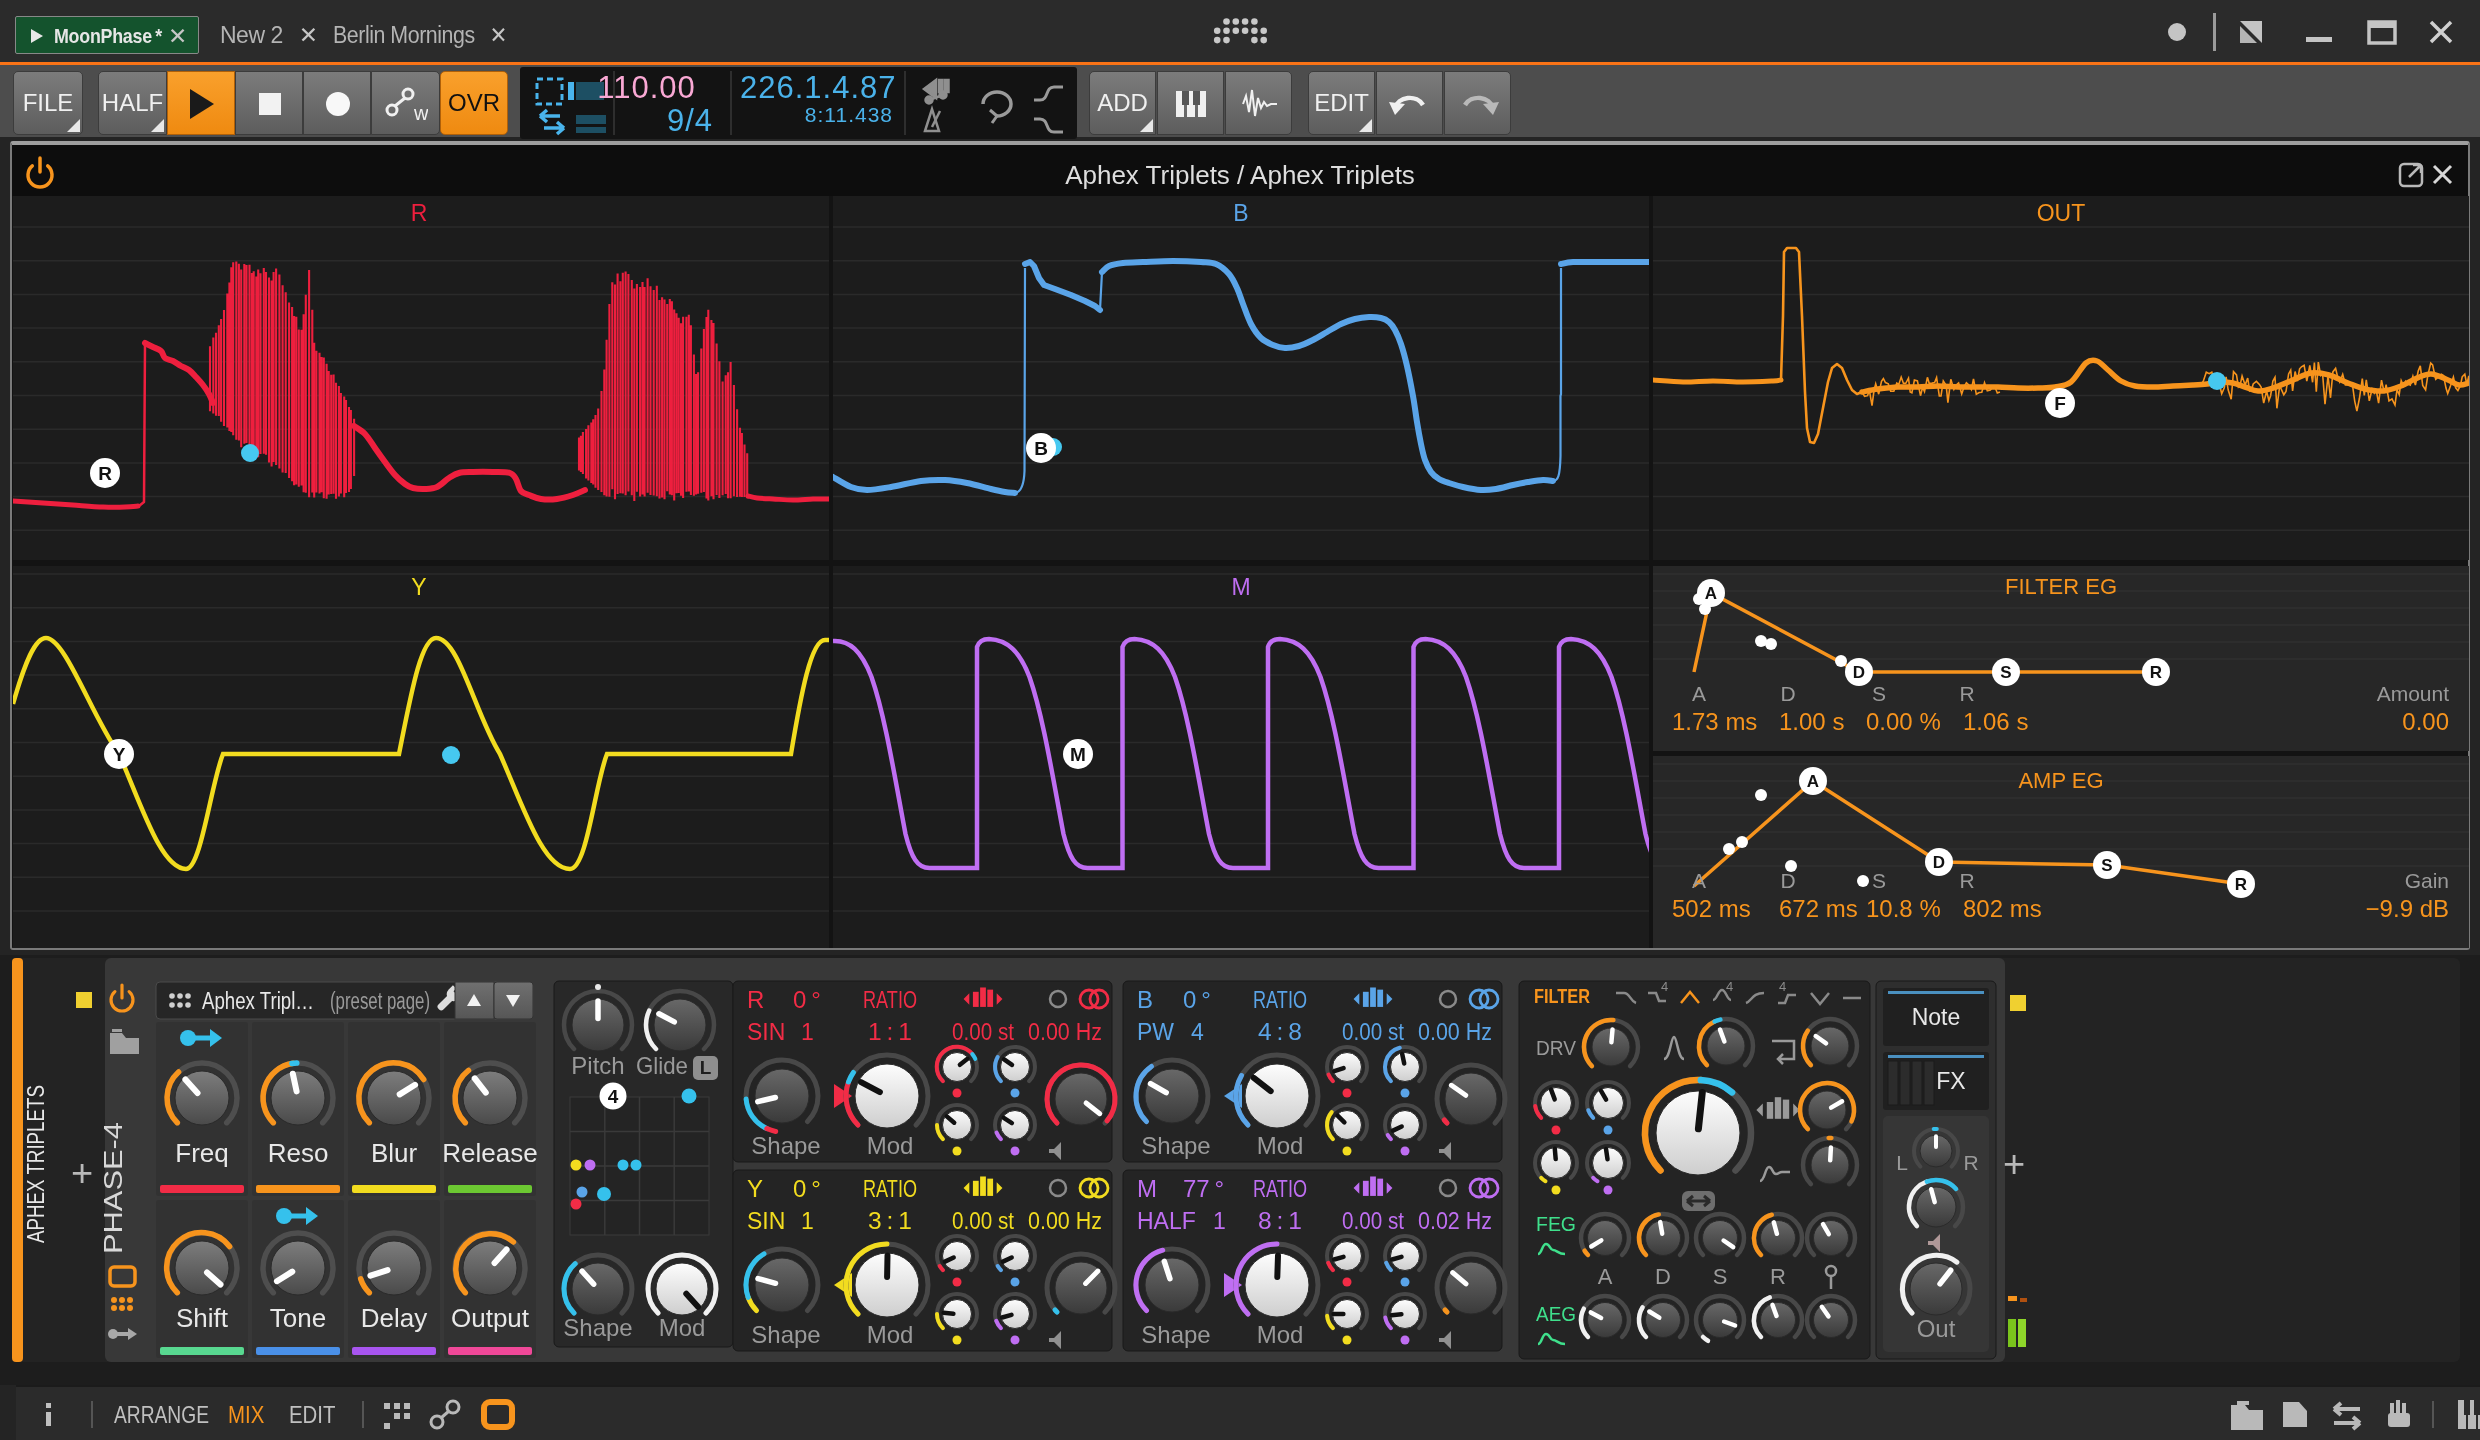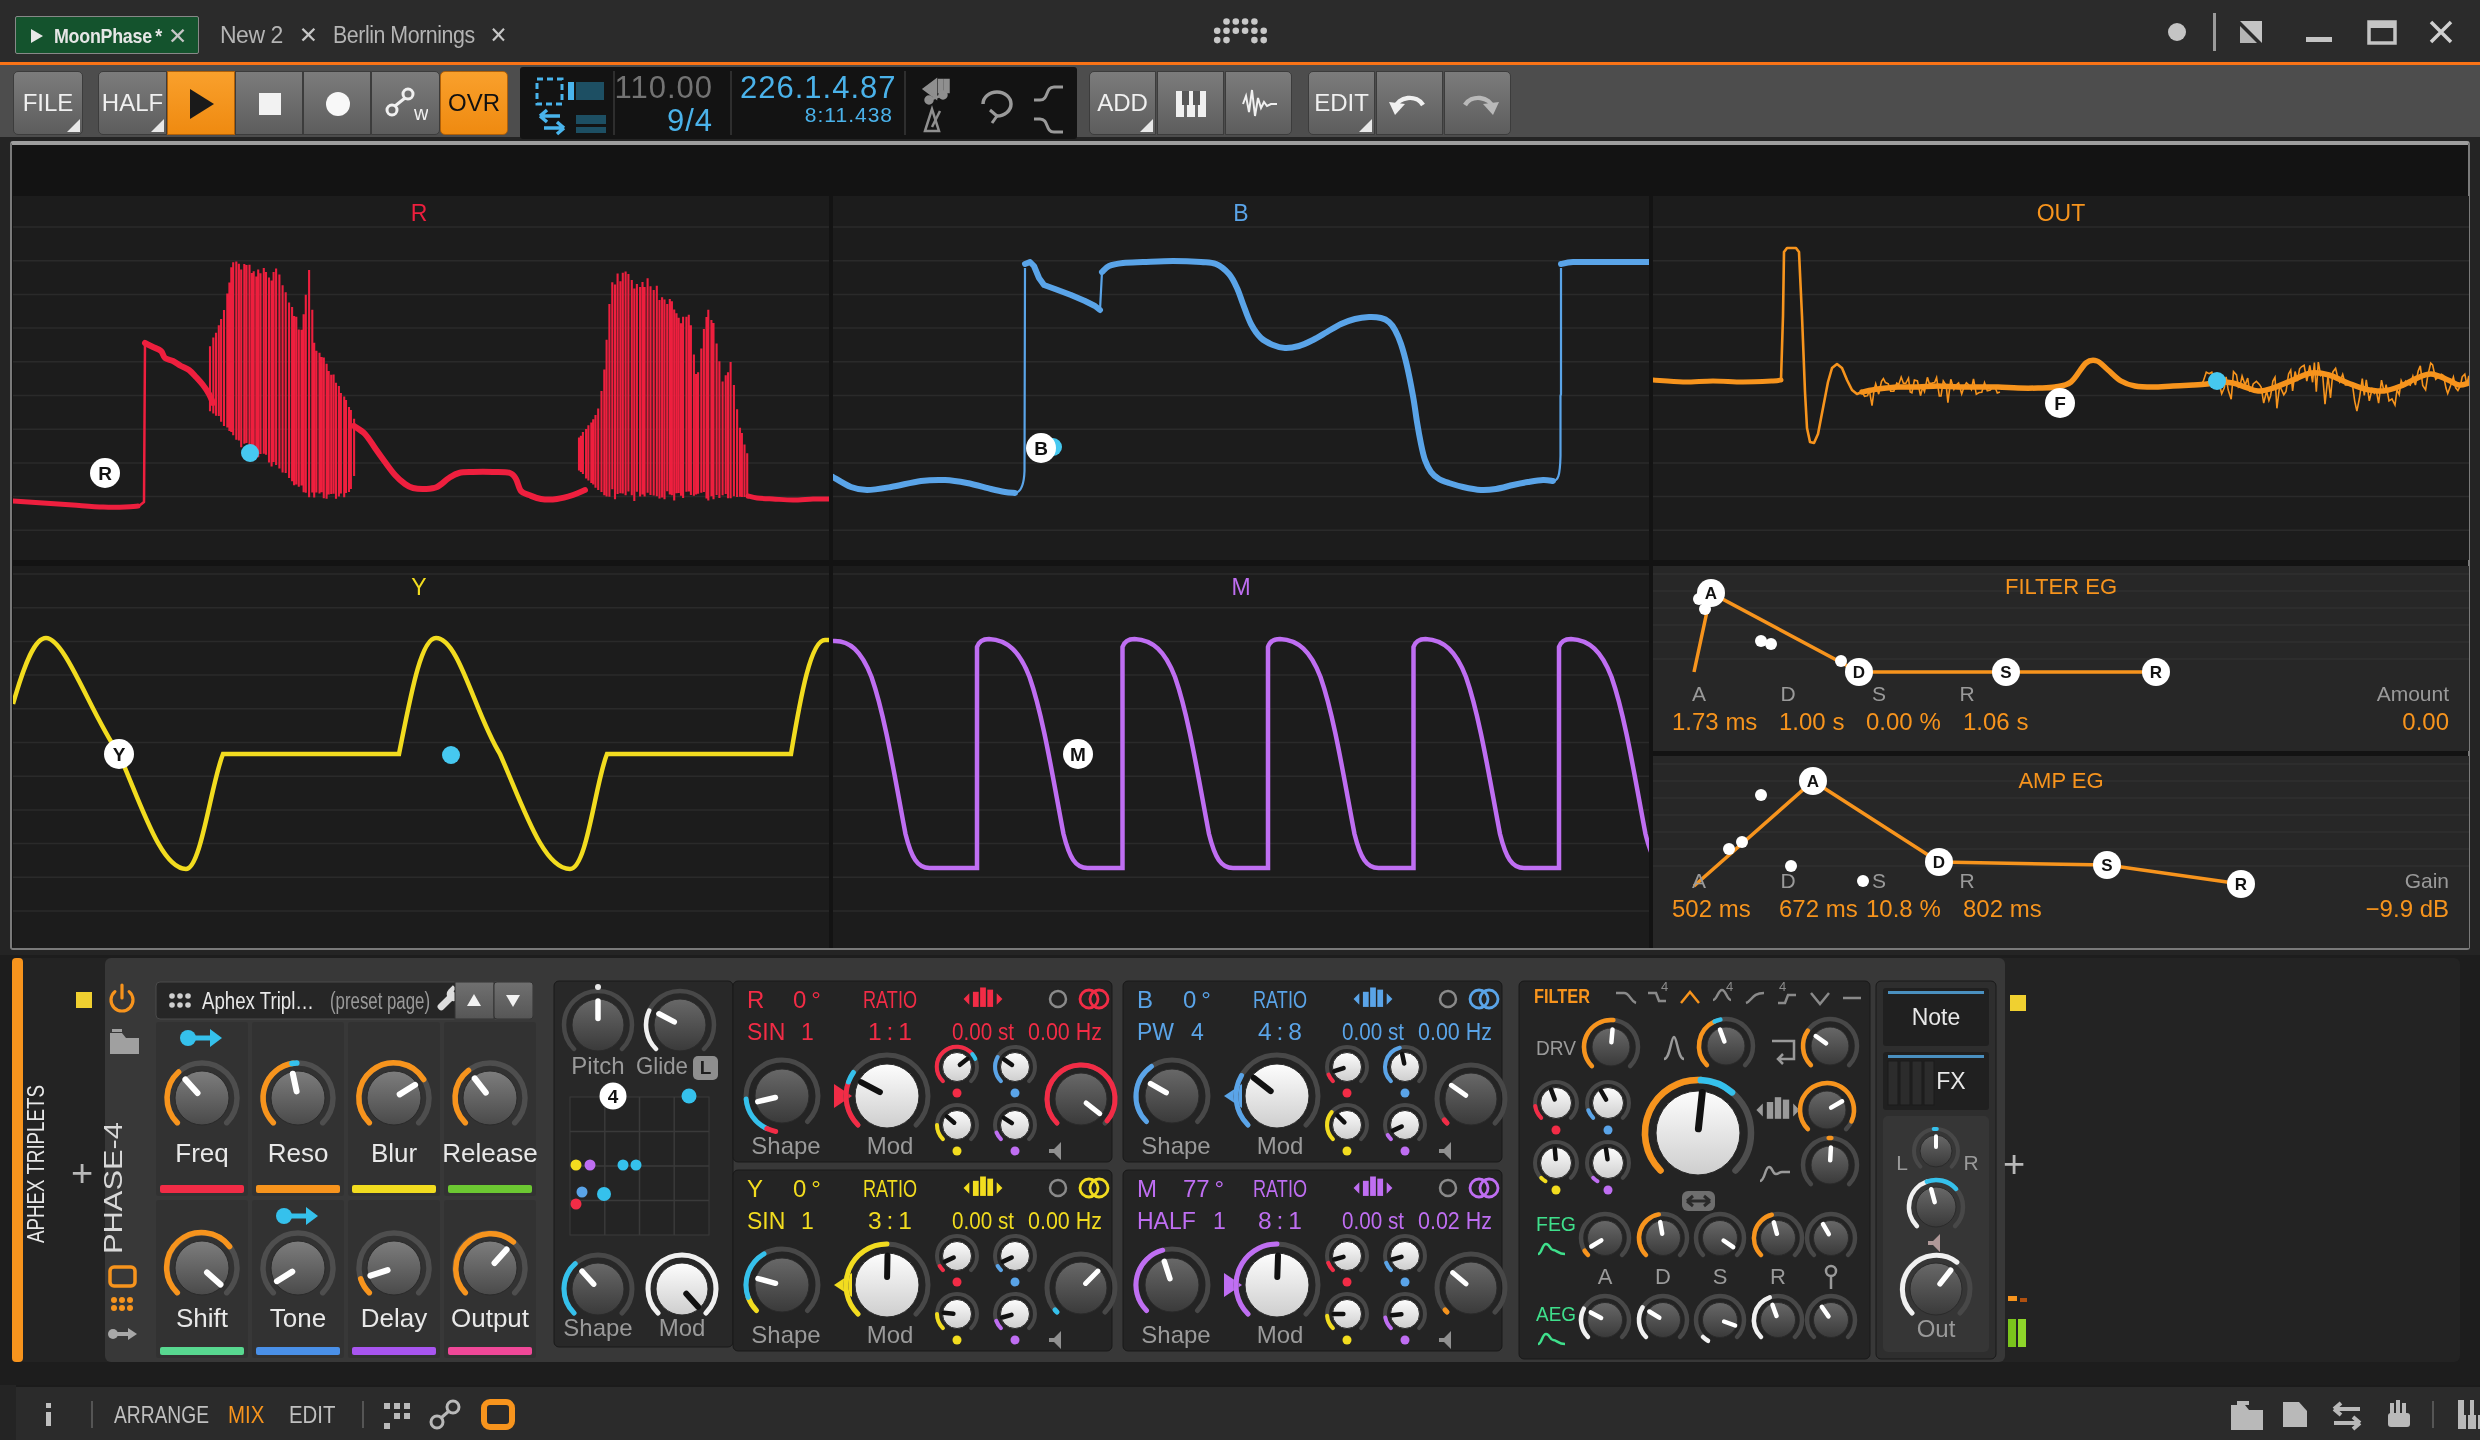--- a/index.html
+++ b/index.html
@@ -97,21 +97,21 @@
             <circle cx="423" cy="28" r="3.5"></circle>
             <line x1="409" y1="33" x2="423" y2="28"></line>
           </g>
           <path d="M405,64 l7,-22 l7,22 z" fill="none" stroke="#8f8f8f" stroke-width="2.5"></path>
           <line x1="412" y1="60" x2="420" y2="44" stroke="#8f8f8f" stroke-width="2.5"></line>
           <path d="M463,37 a14,12 0 1 1 14,12" fill="none" stroke="#9a9a9a" stroke-width="3.5"></path>
           <path d="M477,49 l-7,-6 M477,49 l-5,7" stroke="#9a9a9a" stroke-width="3" fill="none"></path>
           <path d="M514,33 h6 c9,0 5,-13 14,-13 h9" fill="none" stroke="#9a9a9a" stroke-width="3"></path>
           <path d="M514,52 h6 c9,0 5,13 14,13 h9" fill="none" stroke="#9a9a9a" stroke-width="3"></path>
         </svg>
-        <div style="position:absolute;text-align:right;color:#737373;font-size:31px;letter-spacing:1px;left:60px;top:3px;width:133px">110.00</div>
+        <div style="position:absolute;text-align:center;color:#f9a8d4;font-size:31px;letter-spacing:1px;left:60px;top:3px;width:133px">110.00</div>
         <div style="position:absolute;text-align:right;color:#4ab2ea;font-size:31px;letter-spacing:1px;left:60px;top:36px;width:133px">9/4</div>
         <div style="position:absolute;text-align:left;color:#4ab2ea;font-size:31px;letter-spacing:1px;left:220px;top:3px;width:153px">226.1.4.87</div>
         <div style="position:absolute;text-align:right;color:#4ab2ea;font-size:21px;letter-spacing:1px;left:220px;top:36px;width:153px">8:11.438</div>
       </div>
       <div class="tbtn fold" style="left:1089px;width:67px;border-radius:5px 0 0 5px">ADD</div>
       <div class="tbtn" style="left:1157px;width:67px;border-radius:0"><svg width="34" height="30" style="margin-top:17px">
           <rect x="2" y="2" width="8" height="26" fill="#f0f0f0"></rect>
           <rect x="13" y="2" width="8" height="26" fill="#f0f0f0"></rect>
           <rect x="24" y="2" width="8" height="26" fill="#f0f0f0"></rect>
           <rect x="8" y="2" width="7" height="14" fill="#555"></rect>
@@ -124,20 +124,28 @@
       <div class="tbtn" style="left:1376px;width:67px;border-radius:0"><svg width="44" height="30" style="margin-top:16px">
           <path d="M7,20 a15,13 0 0 1 28,-3" fill="none" stroke="#f0f0f0" stroke-width="4.5"></path>
           <polygon points="1,14 17,16 7,27" fill="#f0f0f0"></polygon>
         </svg></div>
       <div class="tbtn" style="left:1444px;width:67px;border-radius:0 5px 5px 0"><svg width="44" height="30" style="margin-top:16px">
           <path d="M37,20 a15,13 0 0 0 -28,-3" fill="none" stroke="#b9b9b9" stroke-width="4.5"></path>
           <polygon points="43,14 27,16 37,27" fill="#b9b9b9"></polygon>
         </svg></div>
     </div>
 <div id="mainpanel" class="abs">
+      <div id="mainhdr"><svg width="2456" height="51">
+          <path d="M35.7,20.8 A12,12 0 1 1 20.3,20.8" stroke="#f7941d" stroke-width="3.5" fill="none" stroke-linecap="round"></path>
+          <line x1="28" y1="13" x2="28" y2="27" stroke="#f7941d" stroke-width="3.5" stroke-linecap="round"></line>
+          <text x="1228" y="39" fill="#dedede" font-size="26" font-family="Liberation Sans, sans-serif" text-anchor="middle">Aphex Triplets / Aphex Triplets</text>
+          <rect x="2388" y="19" width="22" height="22" rx="4" fill="none" stroke="#b9b9b9" stroke-width="2.5"></rect>
+          <path d="M2397,32 l12,-12 m0,0 h-8 m8,0 v8" stroke="#b9b9b9" stroke-width="2.5" fill="none"></path>
+          <path d="M2422,21 l17,17 m0,-17 l-17,17" stroke="#d8d8d8" stroke-width="3"></path>
+        </svg></div>
       <svg class="abs" style="left:1px;top:51px" width="2456" height="752" viewBox="0 0 2456 752">
         <rect x="0" y="0" width="816" height="364" fill="#1c1c1c"></rect>
         <line x1="0" y1="31.0" x2="816" y2="31.0" stroke="#2a2a2a" stroke-width="1.5"></line>
         <line x1="0" y1="64.7" x2="816" y2="64.7" stroke="#2a2a2a" stroke-width="1.5"></line>
         <line x1="0" y1="98.4" x2="816" y2="98.4" stroke="#2a2a2a" stroke-width="1.5"></line>
         <line x1="0" y1="132.1" x2="816" y2="132.1" stroke="#2a2a2a" stroke-width="1.5"></line>
         <line x1="0" y1="165.8" x2="816" y2="165.8" stroke="#2a2a2a" stroke-width="1.5"></line>
         <line x1="0" y1="199.5" x2="816" y2="199.5" stroke="#2a2a2a" stroke-width="1.5"></line>
         <line x1="0" y1="233.2" x2="816" y2="233.2" stroke="#2a2a2a" stroke-width="1.5"></line>
         <line x1="0" y1="266.9" x2="816" y2="266.9" stroke="#2a2a2a" stroke-width="1.5"></line>

